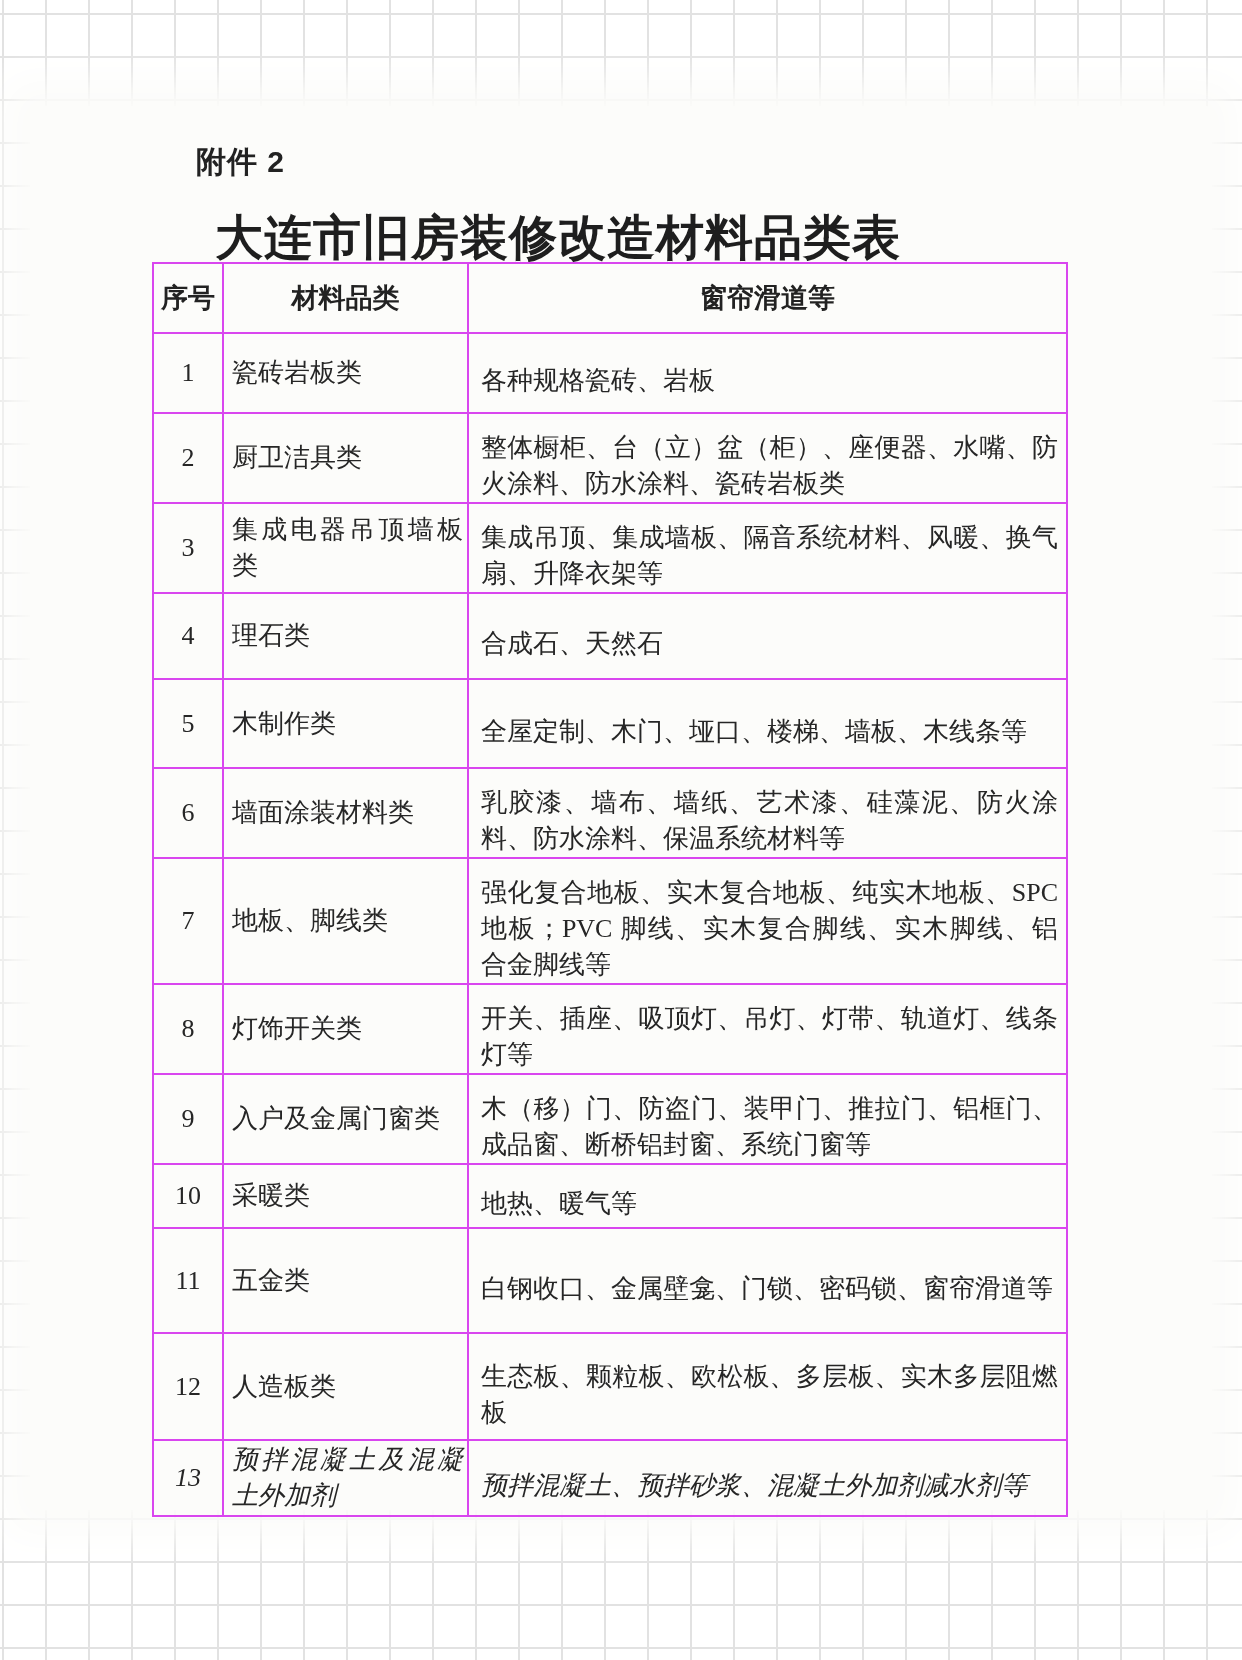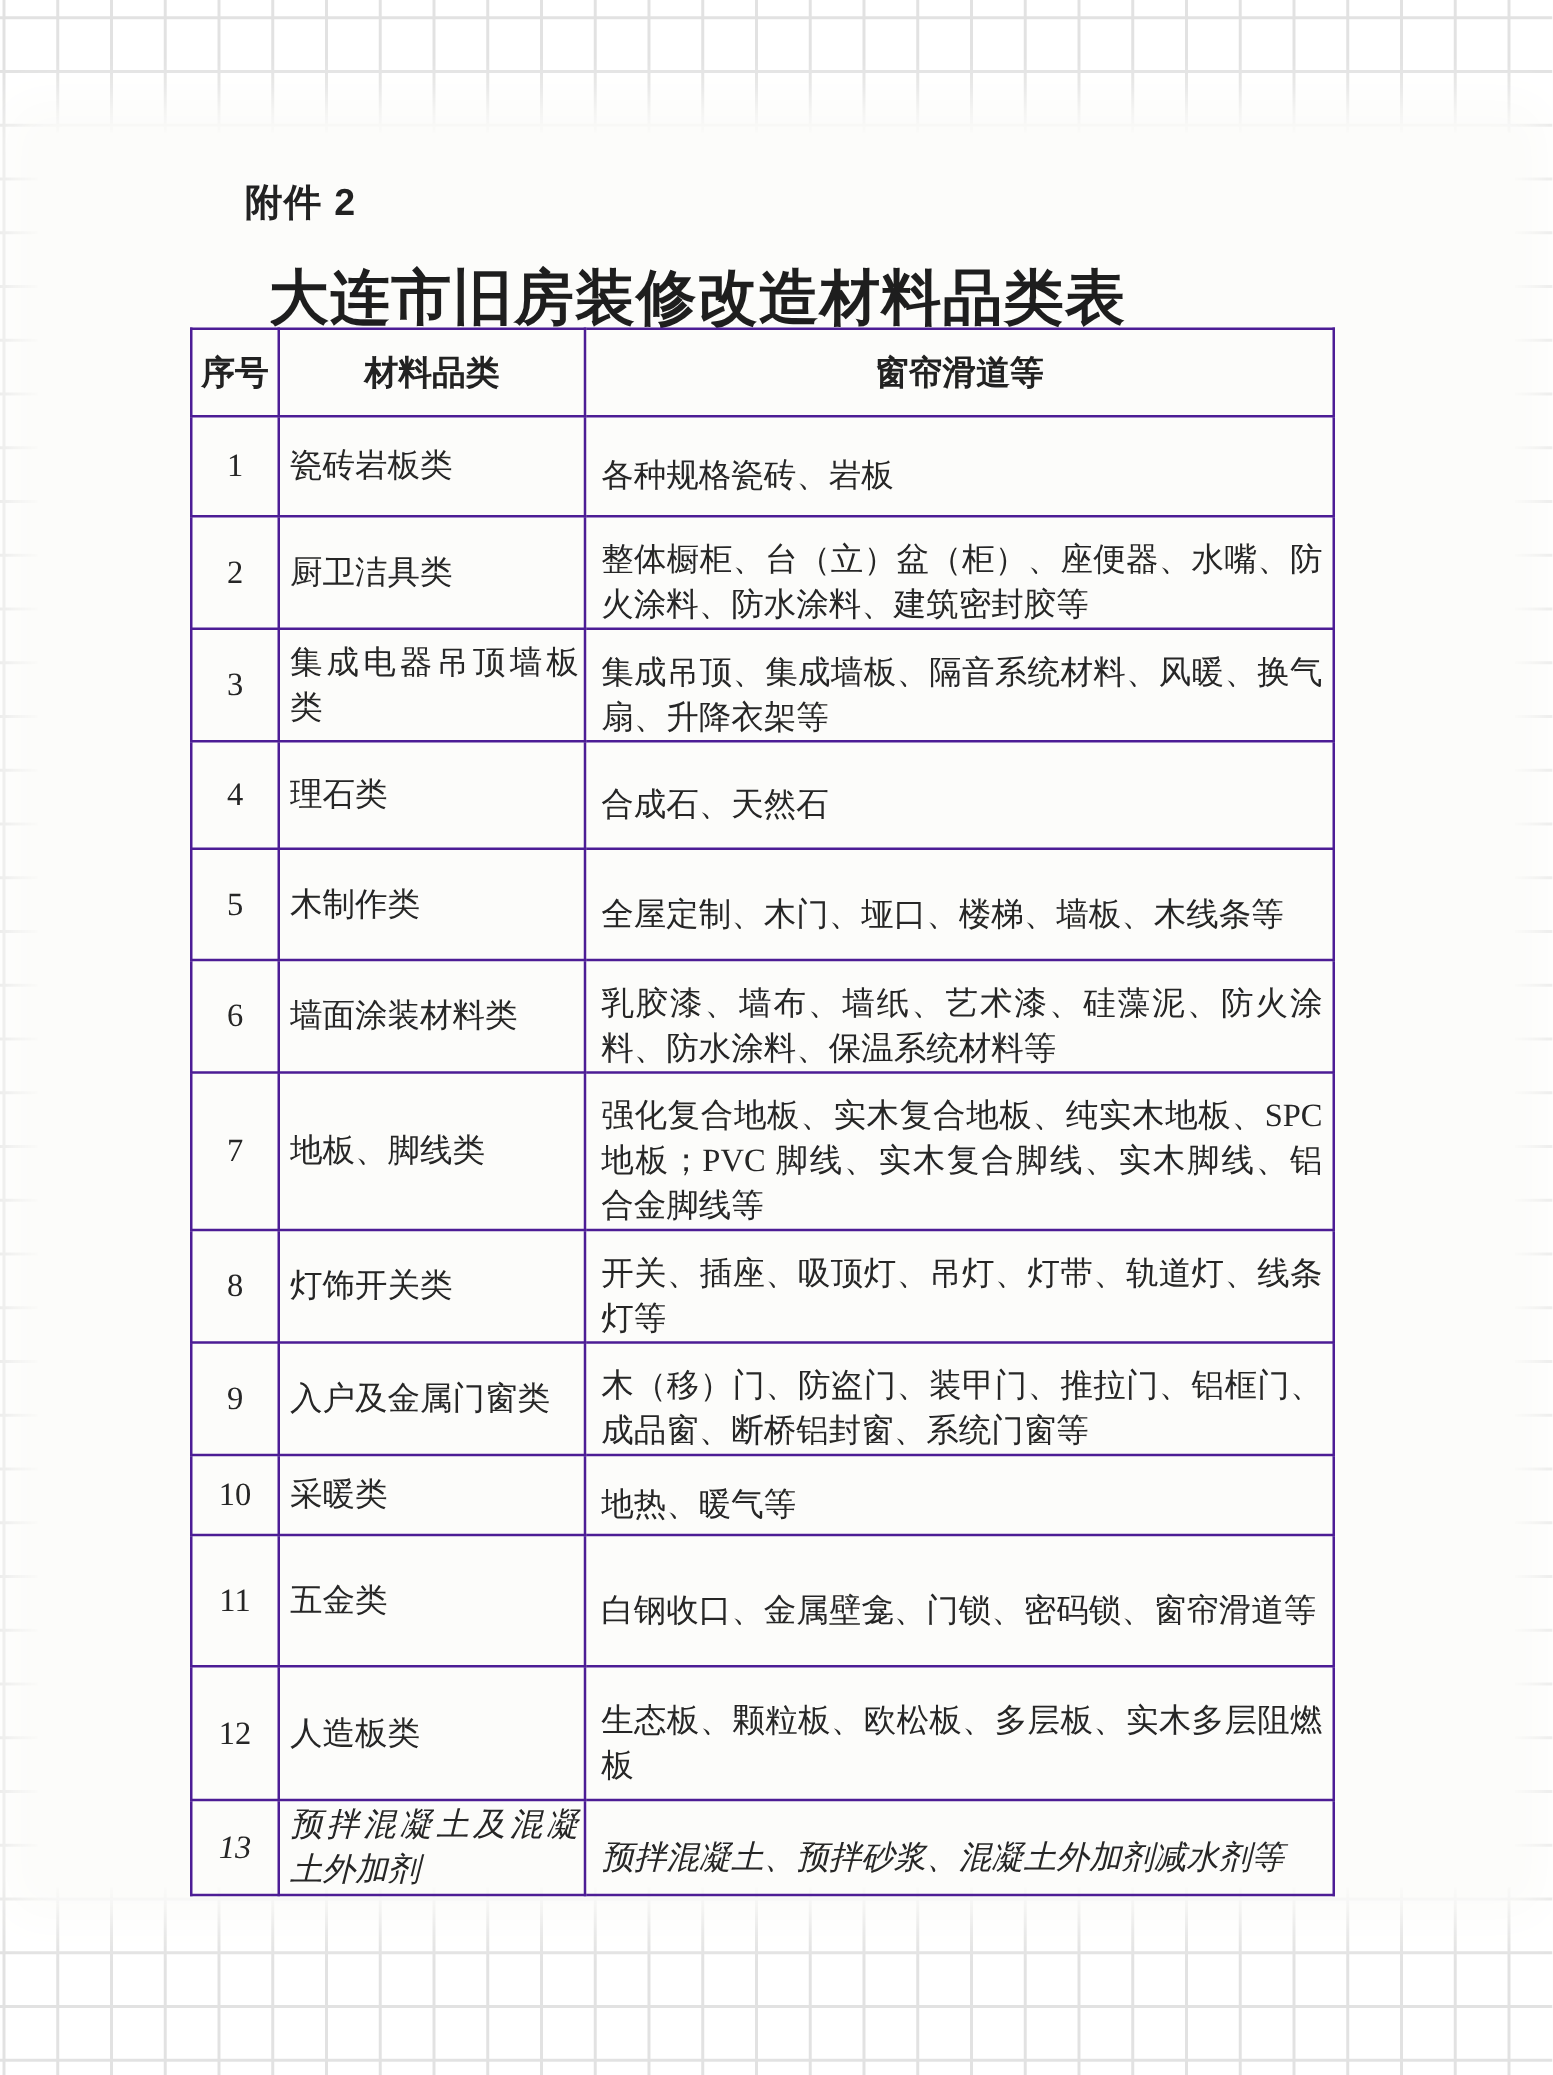--- a/index.html
+++ b/index.html
@@ -61,21 +61,21 @@
     left: 152px;
     top: 262px;
     width: 914px;
     border-collapse: collapse;
     table-layout: fixed;
     font-size: 26px;
     line-height: 36px;
     color: #262626;
   }
   .material-table td, .material-table th {
-    border: 2px solid #4c1d95;
+    border: 2px solid #d946ef;
     vertical-align: middle;
     overflow: hidden;
   }
   .material-table th {
     font-weight: 700;
     font-size: 27px;
     text-align: center;
     padding: 0 4px;
     color: #222222;
   }
@@ -120,21 +120,21 @@
       <th>窗帘滑道等</th>
     </tr>
     <tr class="r1">
       <td class="c-num">1</td>
       <td class="c-cat">瓷砖岩板类</td>
       <td class="c-desc">各种规格瓷砖、岩板</td>
     </tr>
     <tr class="r2">
       <td class="c-num">2</td>
       <td class="c-cat">厨卫洁具类</td>
-      <td class="c-desc">整体橱柜、台（立）盆（柜）、座便器、水嘴、防火涂料、防水涂料、建筑密封胶等</td>
+      <td class="c-desc">整体橱柜、台（立）盆（柜）、座便器、水嘴、防火涂料、防水涂料、瓷砖岩板类</td>
     </tr>
     <tr class="r3">
       <td class="c-num">3</td>
       <td class="c-cat">集成电器吊顶墙板类</td>
       <td class="c-desc">集成吊顶、集成墙板、隔音系统材料、风暖、换气扇、升降衣架等</td>
     </tr>
     <tr class="r4">
       <td class="c-num">4</td>
       <td class="c-cat">理石类</td>
       <td class="c-desc">合成石、天然石</td>

